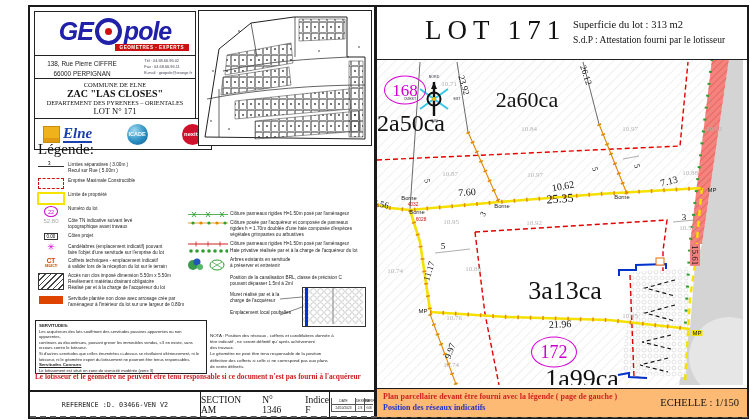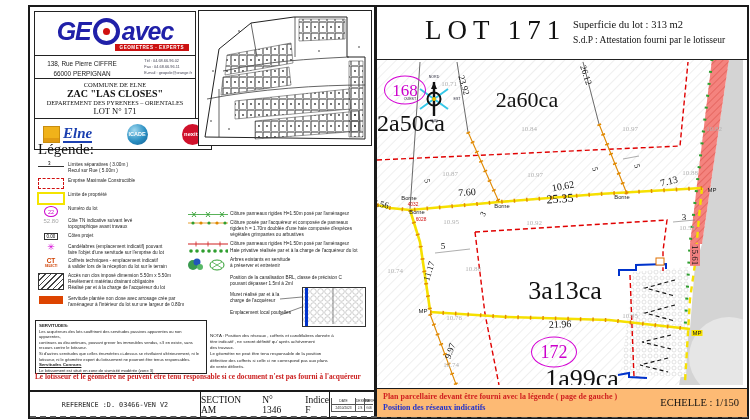--- a/index.html
+++ b/index.html
@@ -85,21 +85,21 @@
 <div id="sheet">
 
   <div id="lpanel">
 
     <div class="box" style="left:4px;top:4px;width:160px;height:44px;">
       <div class="geo-row">
         <span class="geo-txt">GE</span>
         <span class="target">
             <i></i>
           </span>
-        <span class="geo-txt">avec</span>
+        <span class="geo-txt">pole</span>
       </div>
       <span class="tagline">GEOMETRES - EXPERTS</span>
     </div>
 
     <div class="box" style="left:4px;top:48px;width:160px;height:23px;">
       <div class="addr-left">
         <span>138, Rue Pierre CIFFRE</span><br>
         <span>66000 PERPIGNAN</span>
       </div>
       <div class="addr-right">

